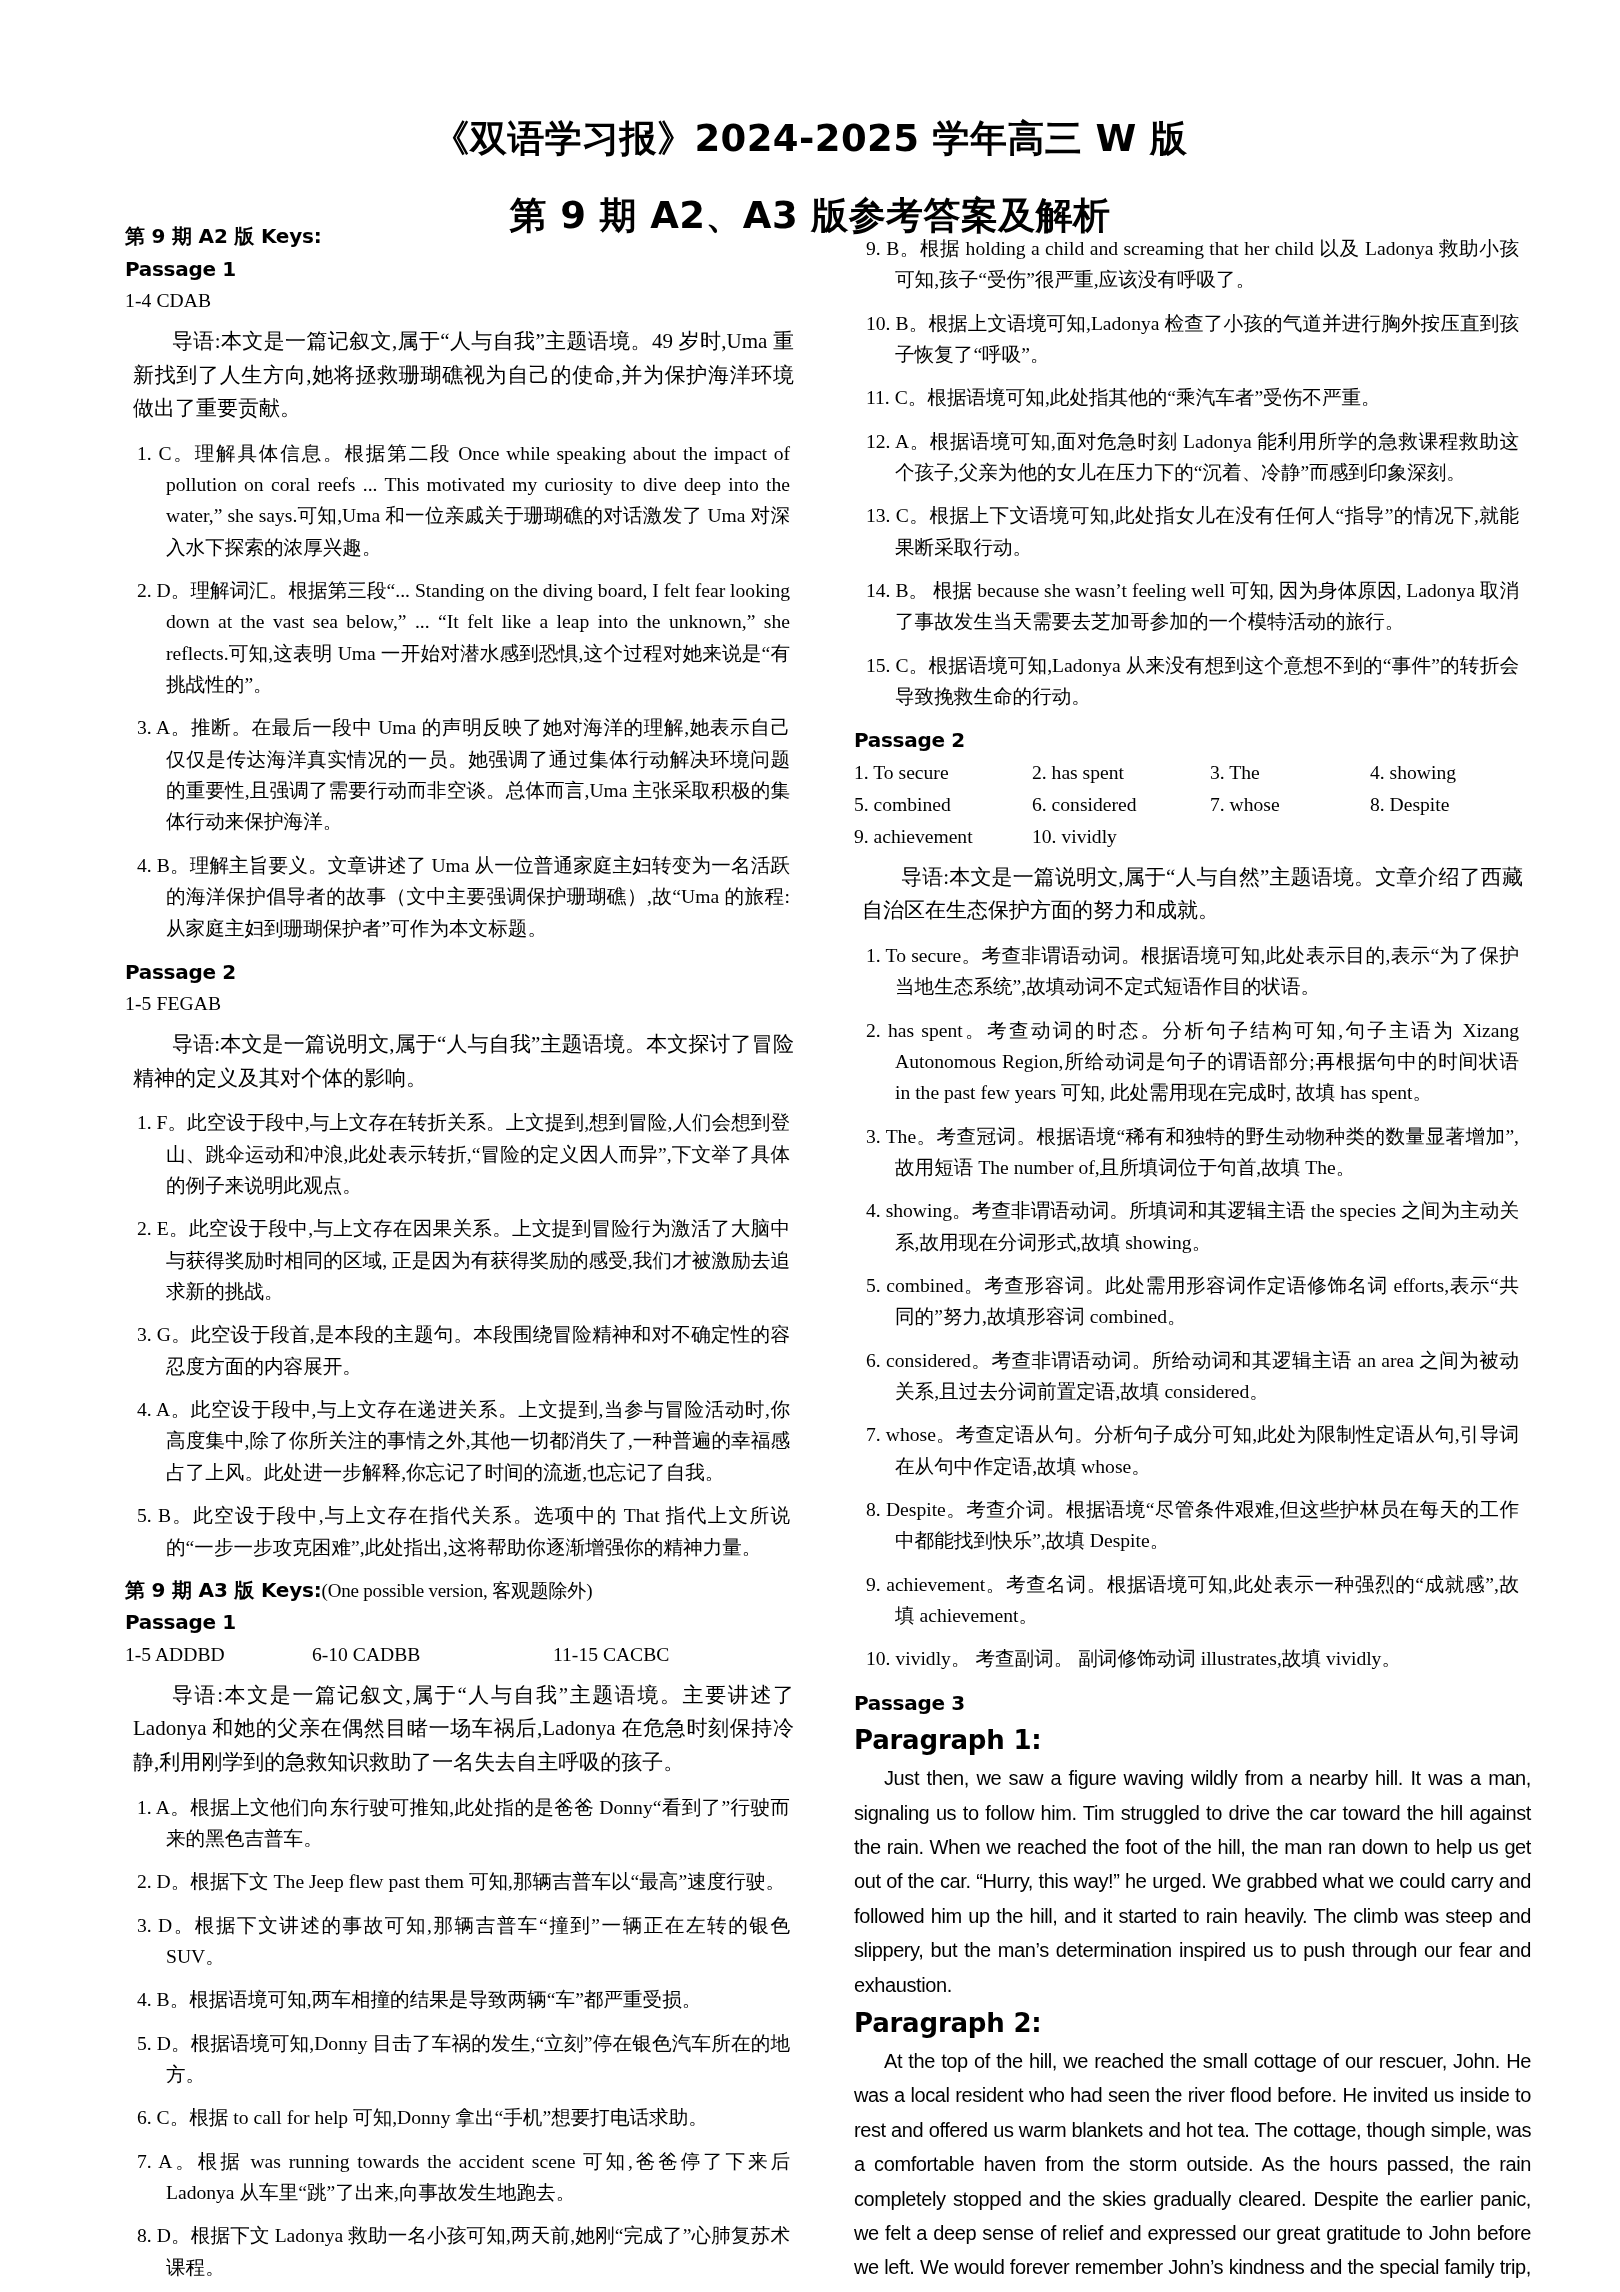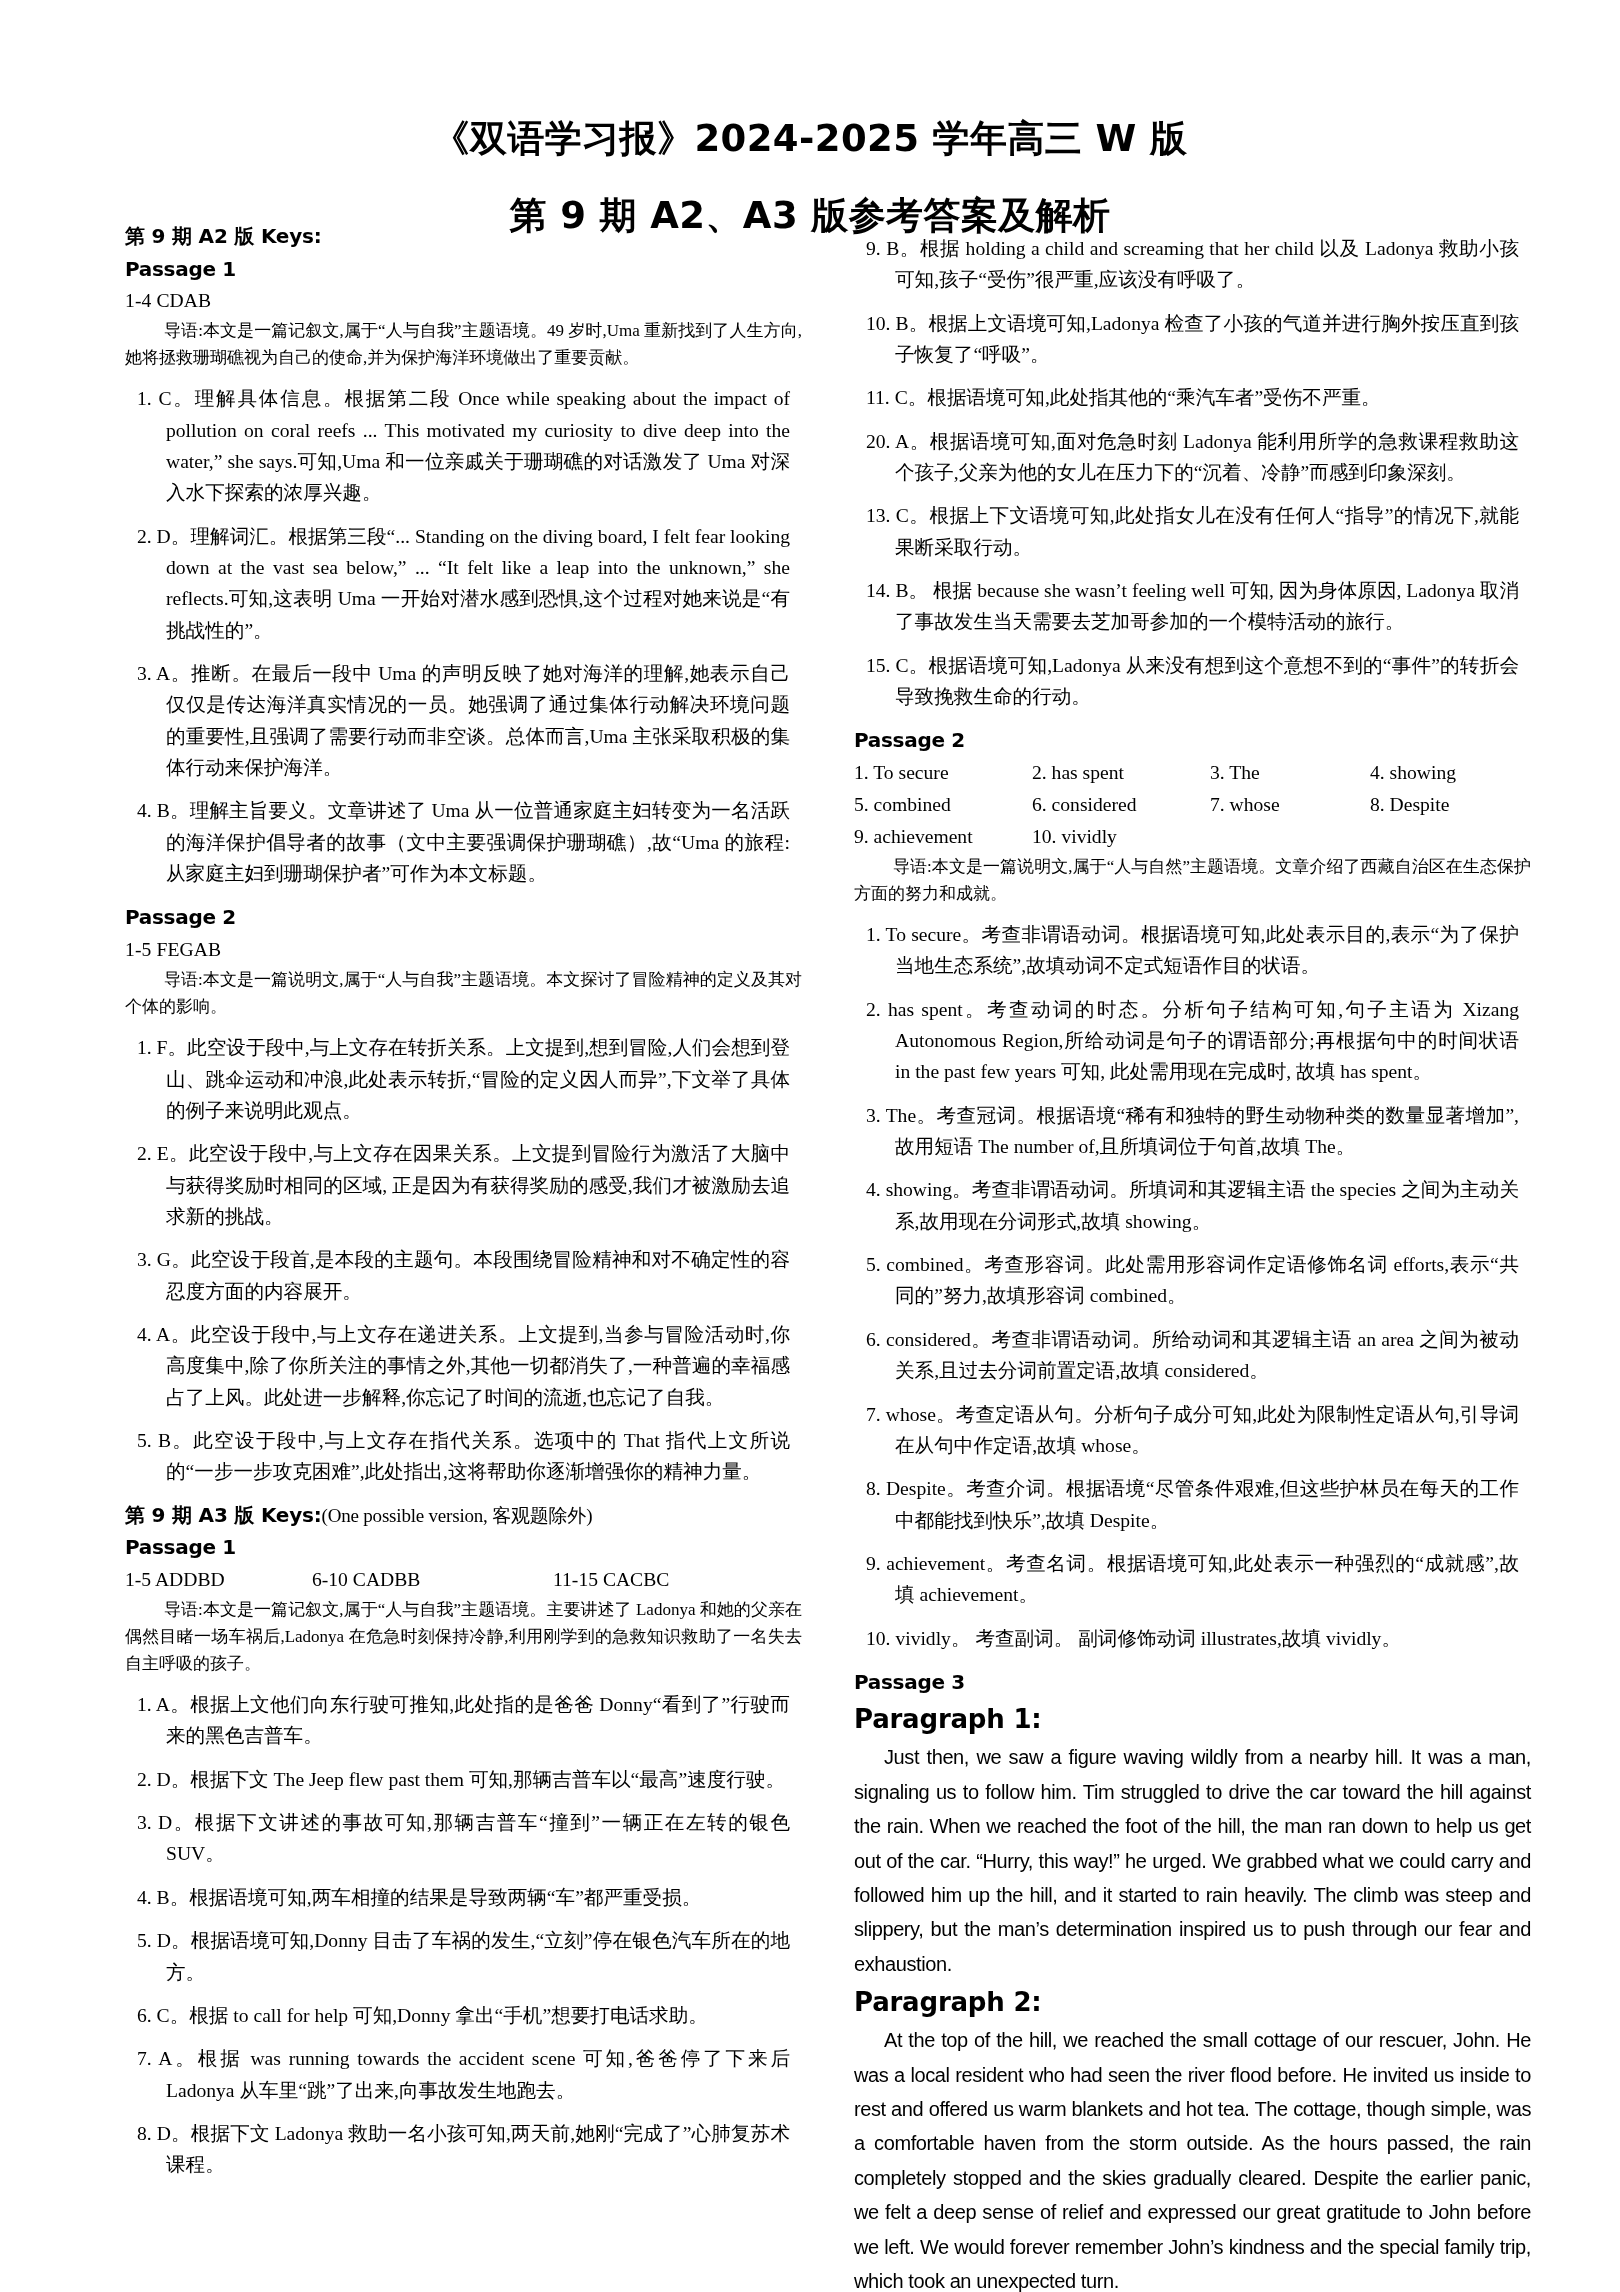--- a/index.html
+++ b/index.html
@@ -79,23 +79,23 @@
   }
   .keyline-cols {
     font-size: 19.6px;
     line-height: 1.63;
     margin: 0;
     display: flex;
   }
   .keyline-cols span:nth-child(1) { width: 187px; }
   .keyline-cols span:nth-child(2) { width: 241px; }
   .lead {
-    font-size: 17px;
+    font-size: 21px;
     line-height: 1.60;
-    margin: 0;
+    margin: 8px;
     text-indent: 39px;
     text-align: justify;
     text-justify: inter-ideograph;
   }
   .item {
     font-size: 19.6px;
     line-height: 1.60;
     margin: 12px;
     padding-left: 29px;
     text-indent: -29px;
@@ -182,21 +182,21 @@
       <div class="item">7. A。根据 was running towards the accident scene 可知,爸爸停了下来后 Ladonya 从车里“跳”了出来,向事故发生地跑去。</div>
       <div class="item">8. D。根据下文 Ladonya 救助一名小孩可知,两天前,她刚“完成了”心肺复苏术课程。</div>
 
     </div>
 
     <div class="col right">
 
       <div class="item">9. B。根据 holding a child and screaming that her child 以及 Ladonya 救助小孩可知,孩子“受伤”很严重,应该没有呼吸了。</div>
       <div class="item">10. B。根据上文语境可知,Ladonya 检查了小孩的气道并进行胸外按压直到孩子恢复了“呼吸”。</div>
       <div class="item">11. C。根据语境可知,此处指其他的“乘汽车者”受伤不严重。</div>
-      <div class="item">20. A。根据语境可知,面对危急时刻 Ladonya 能利用所学的急救课程救助这个孩子,父亲为他的女儿在压力下的“沉着、冷静”而感到印象深刻。</div>
+      <div class="item">12. A。根据语境可知,面对危急时刻 Ladonya 能利用所学的急救课程救助这个孩子,父亲为他的女儿在压力下的“沉着、冷静”而感到印象深刻。</div>
       <div class="item">13. C。根据上下文语境可知,此处指女儿在没有任何人“指导”的情况下,就能果断采取行动。</div>
       <div class="item">14. B。 根据 because she wasn’t feeling well 可知, 因为身体原因, Ladonya 取消了事故发生当天需要去芝加哥参加的一个模特活动的旅行。</div>
       <div class="item">15. C。根据语境可知,Ladonya 从来没有想到这个意想不到的“事件”的转折会导致挽救生命的行动。</div>
 
       <div class="psg-head">Passage 2</div>
       <div class="fill-grid">
         <span>1. To secure</span>
         <span>2. has spent</span>
         <span>3. The</span>
         <span>4. showing</span>

